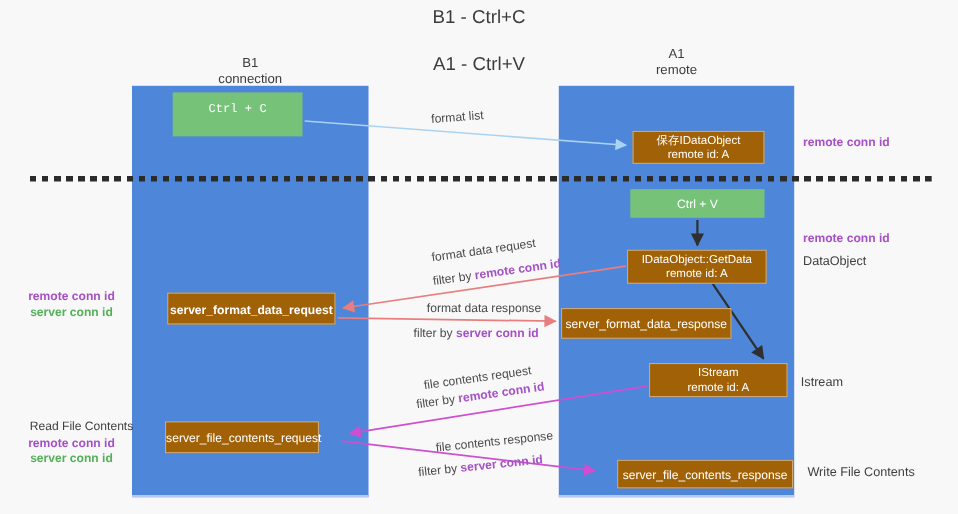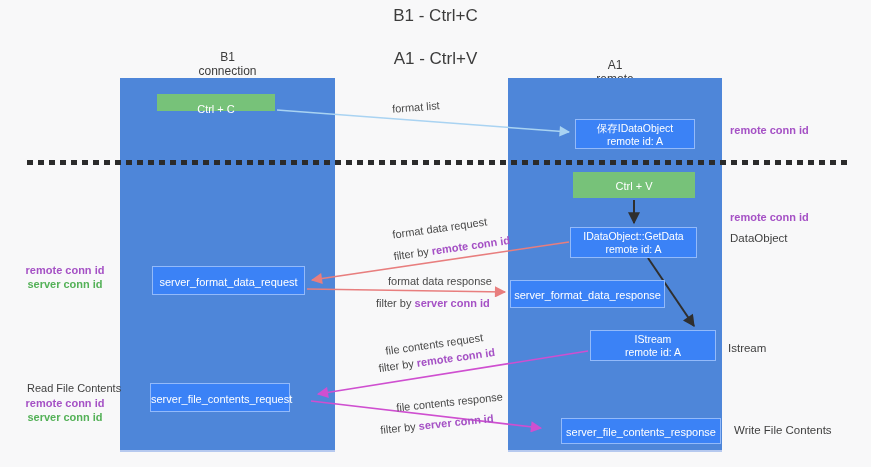--- a/index.html
+++ b/index.html
@@ -12,21 +12,21 @@
 
   .column{position:absolute;background:#4e86d9;border-bottom:2px solid #b6c9ef;}
 
   .divider-dashed{position:absolute;left:27px;top:160px;width:820px;height:5px;
     background:repeating-linear-gradient(90deg,#2b2b2b 0 6px,transparent 6px 11px);}
 
   svg.arrows{position:absolute;left:0;top:0;pointer-events:none;}
 
   .node{position:absolute;color:#fff;text-align:center;box-sizing:border-box;}
   .node.green{background:#77c279;}
-  .node.orange{background:#3b82f6;border:1px solid rgba(255,255,255,.45);}
+  .node.orange{background:#a16207;border:1px solid rgba(255,255,255,.45);}
   .node .one{font-size:11px;}
   .node .two{font-size:10.5px;line-height:13px;padding-top:2px;}
 
   .lbl{position:absolute;font-size:11px;color:#4a4a4a;white-space:nowrap;}
   .lbl.bold-purple{color:#a551c5;font-weight:bold;}
   .lbl .purple{color:#a551c5;font-weight:bold;}
   .rot-8{transform:rotate(-8deg);}
   .rot-6{transform:rotate(-6deg);}
   .rot-5{transform:rotate(-4.5deg);}
   .left-stack{position:absolute;text-align:center;font-size:11px;line-height:14px;font-weight:bold;}
@@ -38,21 +38,21 @@
 
 <div id="canvas">
 
   <div class="title-line" style="top:6px;">B1 - Ctrl+C</div>
   <div class="title-line" style="top:25px;margin-top:24px;">A1 - Ctrl+V</div>
 
   <div class="lifeline-header" style="left:120px;top:50px;width:215px;">
     <div>B1</div>
     <div>connection</div>
   </div>
-  <div class="lifeline-header" style="left:508px;top:58px;width:214px;">
+  <div class="lifeline-header" style="left:508px;top:42px;width:214px;">
     <div>A1</div>
     <div>remote</div>
   </div>
 
   <div class="column" style="left:120px;top:78px;width:215px;height:372px;"></div>
   <div class="column" style="left:508px;top:78px;width:214px;height:372px;"></div>
 
   <div class="divider-dashed"></div>
 
   <svg class="arrows" width="871" height="467" viewBox="0 0 871 467">
@@ -72,21 +72,21 @@
     </defs>
     <line x1="277" y1="110" x2="569" y2="132" stroke="#a9d3f2" stroke-width="1.5" marker-end="url(#m-blue)"></line>
     <line x1="634" y1="200" x2="634" y2="223" stroke="#2f2f2f" stroke-width="2" marker-end="url(#m-black)"></line>
     <line x1="648" y1="258" x2="694" y2="326" stroke="#2f2f2f" stroke-width="2" marker-end="url(#m-black)"></line>
     <line x1="569" y1="242" x2="312" y2="280" stroke="#e87e7e" stroke-width="1.6" marker-end="url(#m-salmon)"></line>
     <line x1="307" y1="289" x2="505" y2="292" stroke="#e87e7e" stroke-width="1.6" marker-end="url(#m-salmon)"></line>
     <line x1="588" y1="351" x2="318" y2="394" stroke="#cf4fd0" stroke-width="1.6" marker-end="url(#m-magenta)"></line>
     <line x1="311" y1="401" x2="541" y2="428" stroke="#cf4fd0" stroke-width="1.6" marker-end="url(#m-magenta)"></line>
   </svg>
 
-  <div class="node green" style="left:157px;top:94px;width:118px;height:17px;line-height:28px;">
+  <div class="node green" style="left:157px;top:84px;width:118px;height:40px;line-height:28px;font-family:Liberation Mono, monospace;">
     <span class="one">Ctrl + C</span>
   </div>
 
   <div class="node orange two" style="left:575px;top:119px;width:120px;height:30px;">
     <div class="two" style="padding-top:2px;">
       <div>保存IDataObject</div>
       <div>remote id: A</div>
     </div>
   </div>
 
@@ -94,21 +94,21 @@
     <span class="one">Ctrl + V</span>
   </div>
 
   <div class="node orange" style="left:570px;top:227px;width:127px;height:31px;">
     <div class="two" style="padding-top:2px;">
       <div>IDataObject::GetData</div>
       <div>remote id: A</div>
     </div>
   </div>
 
-  <div class="node orange" style="left:152px;top:266px;width:153px;height:29px;line-height:27px;">
+  <div class="node orange" style="left:152px;top:266px;width:153px;height:29px;line-height:27px;font-weight:bold;">
     <span class="one">server_format_data_request</span>
   </div>
 
   <div class="node orange" style="left:510px;top:280px;width:155px;height:28px;line-height:26px;">
     <span class="one">server_format_data_response</span>
   </div>
 
   <div class="node orange" style="left:590px;top:330px;width:126px;height:31px;">
     <div class="two" style="padding-top:2px;">
       <div>IStream</div>

